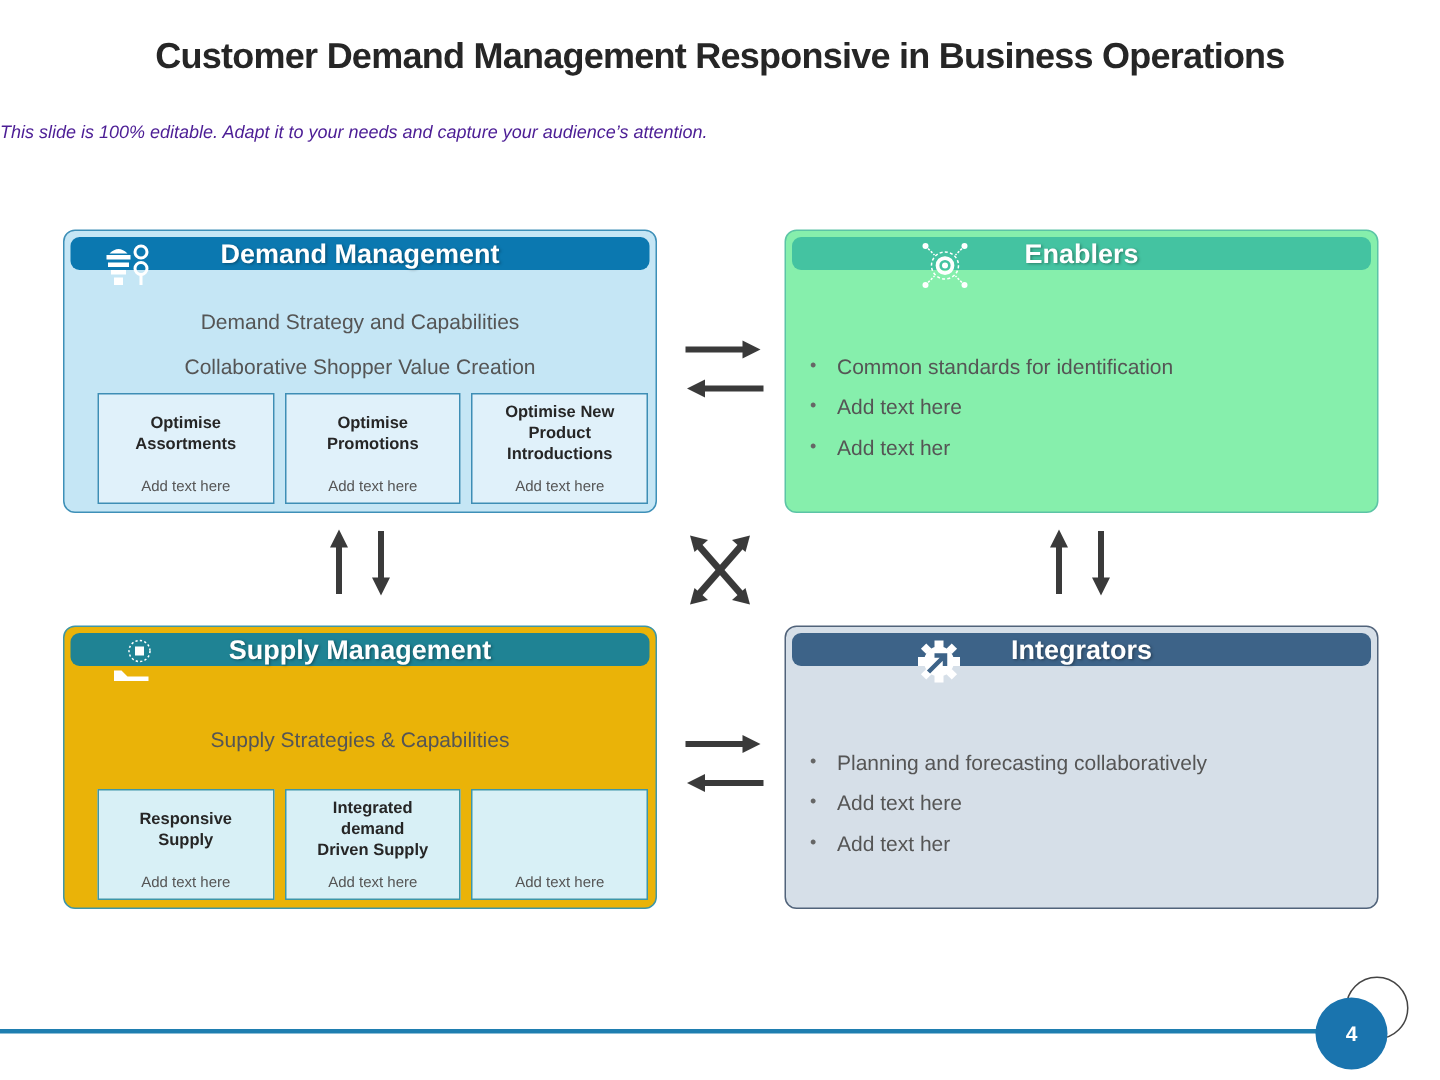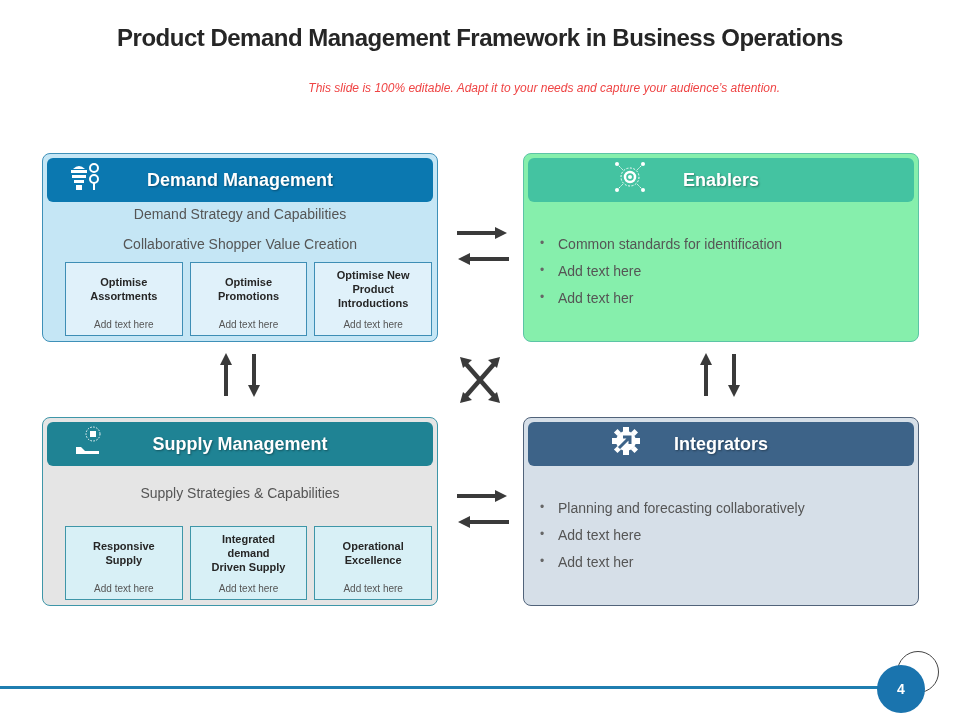--- a/index.html
+++ b/index.html
@@ -1,29 +1,29 @@
 <!DOCTYPE html>
 <html><head>
 <meta charset="utf-8">
 <style>
   * { box-sizing: border-box; margin: 0; padding: 0; }
   body { width: 960px; height: 720px; background: #ffffff; position: relative; overflow: hidden; font-family: "Liberation Sans", sans-serif; }
   .title { position: absolute; top: 24px; left: 0; width: 960px; text-align: center; font-size: 24px; font-weight: bold; color: #262626; letter-spacing: -0.5px; }
-  .subtitle { position: absolute; top: 81px; left: 0; width: 780px; text-align: right; font-size: 12px; font-style: italic; color: #ef4444; }
+  .subtitle { position: absolute; top: 81px; left: 0; width: 780px; text-align: left; font-size: 12px; font-style: italic; color: #4c1d95; }
 
   .panel { position: absolute; border-radius: 8px; border: 1px solid; }
-  .panel-header { position: absolute; left: 4px; right: 4px; top: 4px; height: 44px; border-radius: 6px; display: flex; align-items: center; justify-content: center; }
+  .panel-header { position: absolute; left: 4px; right: 4px; top: 4px; height: 22px; border-radius: 6px; display: flex; align-items: center; justify-content: center; }
   .panel-header .hicon { position: absolute; top: 3px; width: 36px; height: 32px; }
   .panel-header .htitle { color: #fff; font-weight: bold; font-size: 18px; text-shadow: 1px 1px 2px rgba(0,0,0,0.35); }
 
   #p-demand { left: 42px; top: 153px; width: 396px; height: 189px; background: #c5e6f5; border-color: #3e90b8; }
   #p-demand .panel-header { background: #0b78b0; }
   #p-enablers { left: 523px; top: 153px; width: 396px; height: 189px; background: #86efac; border-color: #5cc4a6; }
   #p-enablers .panel-header { background: #44c3a1; }
-  #p-supply { left: 42px; top: 417px; width: 396px; height: 189px; background: #e5e5e5; border-color: #3e96a8; }
+  #p-supply { left: 42px; top: 417px; width: 396px; height: 189px; background: #eab308; border-color: #3e96a8; }
   #p-supply .panel-header { background: #1f8394; }
   #p-integr { left: 523px; top: 417px; width: 396px; height: 189px; background: #d6dfe8; border-color: #51637a; }
   #p-integr .panel-header { background: #3d6388; }
 
   .line-text { position: absolute; left: 0; width: 100%; text-align: center; font-size: 14px; color: #555; }
   .subboxes { position: absolute; left: 22px; right: 5px; bottom: 5px; height: 74px; display: flex; gap: 7px; }
   .subbox { flex: 1; background: #e0f1fa; border: 1px solid #3e8eb5; display: flex; flex-direction: column; align-items: center; justify-content: flex-end; padding-bottom: 5px; position: relative; }
   .subbox .sb-title { position: absolute; top: 0; bottom: 20px; left: 0; right: 0; display: flex; align-items: center; justify-content: center; text-align: center; font-size: 11px; font-weight: bold; color: #262626; line-height: 14px; padding: 0 6px; white-space: pre-line; }
   .subbox .sb-text { font-size: 10px; color: #555; }
   #p-supply .subbox { background: #d8f0f6; border-color: #3e96a8; }
@@ -33,21 +33,21 @@
   .bullets li .dot { width: 18px; color: #666; font-size: 12px; }
 
   .arrow { position: absolute; }
   .footer-line { position: absolute; left: 0; top: 686px; width: 885px; height: 3px; background: #1f7eb0; }
   .page-ring { position: absolute; left: 897px; top: 651px; width: 42px; height: 42px; border-radius: 50%; border: 1px solid #444; }
   .page-badge { position: absolute; left: 877px; top: 665px; width: 48px; height: 48px; border-radius: 50%; background: #1a74ae; color: #fff; font-weight: bold; font-size: 14px; display: flex; align-items: center; justify-content: center; }
 </style>
 </head>
 <body>
 
-<div class="title">Product Demand Management Framework in Business Operations</div>
+<div class="title">Customer Demand Management Responsive in Business Operations</div>
 <div class="subtitle">This slide is 100% editable. Adapt it to your needs and capture your audience’s attention.</div>
 
 <div class="panel" id="p-demand">
   <div class="panel-header">
     <svg class="hicon" style="left:20px" viewBox="0 0 36 32">
       <path d="M6 8 Q12 2 18 8 Z" fill="#fff"></path>
       <rect x="4" y="9" width="16" height="3" fill="#fff"></rect>
       <rect x="5" y="14" width="14" height="3" fill="#fff"></rect>
       <rect x="7" y="19" width="10" height="3" fill="#fff"></rect>
       <rect x="9" y="24" width="6" height="5" fill="#fff"></rect>
@@ -125,22 +125,20 @@
 Supply</div>
       <div class="sb-text">Add text here</div>
     </div>
     <div class="subbox">
       <div class="sb-title">Integrated
 demand
 Driven  Supply</div>
       <div class="sb-text">Add text here</div>
     </div>
     <div class="subbox">
-      <div class="sb-title">Operational
-Excellence</div>
       <div class="sb-text">Add text here</div>
     </div>
   </div>
 </div>
 
 <div class="panel" id="p-integr">
   <div class="panel-header">
     <svg class="hicon" style="left:80px" viewBox="0 0 36 32">
       <circle cx="18" cy="16" r="10" fill="#fff"></circle>
       <g fill="#fff">

